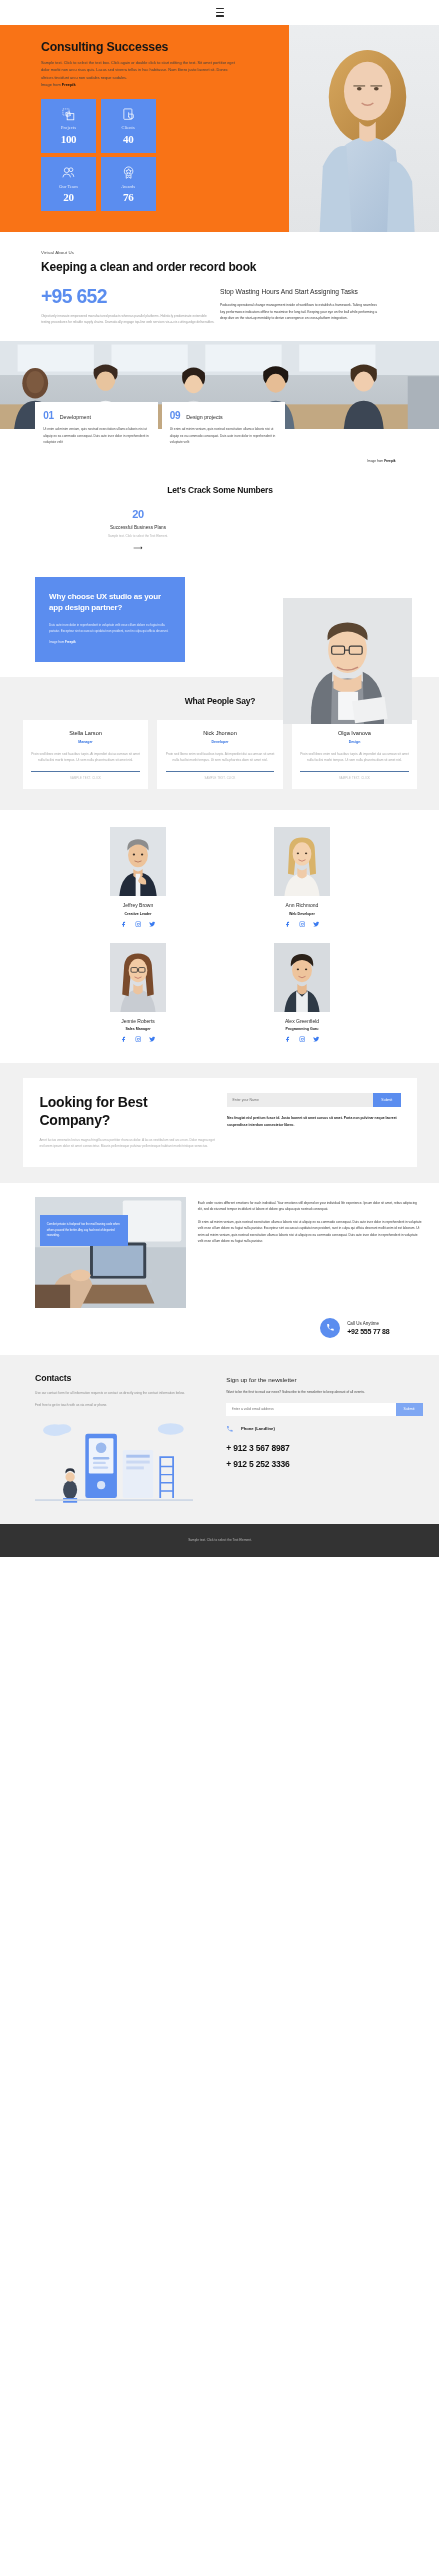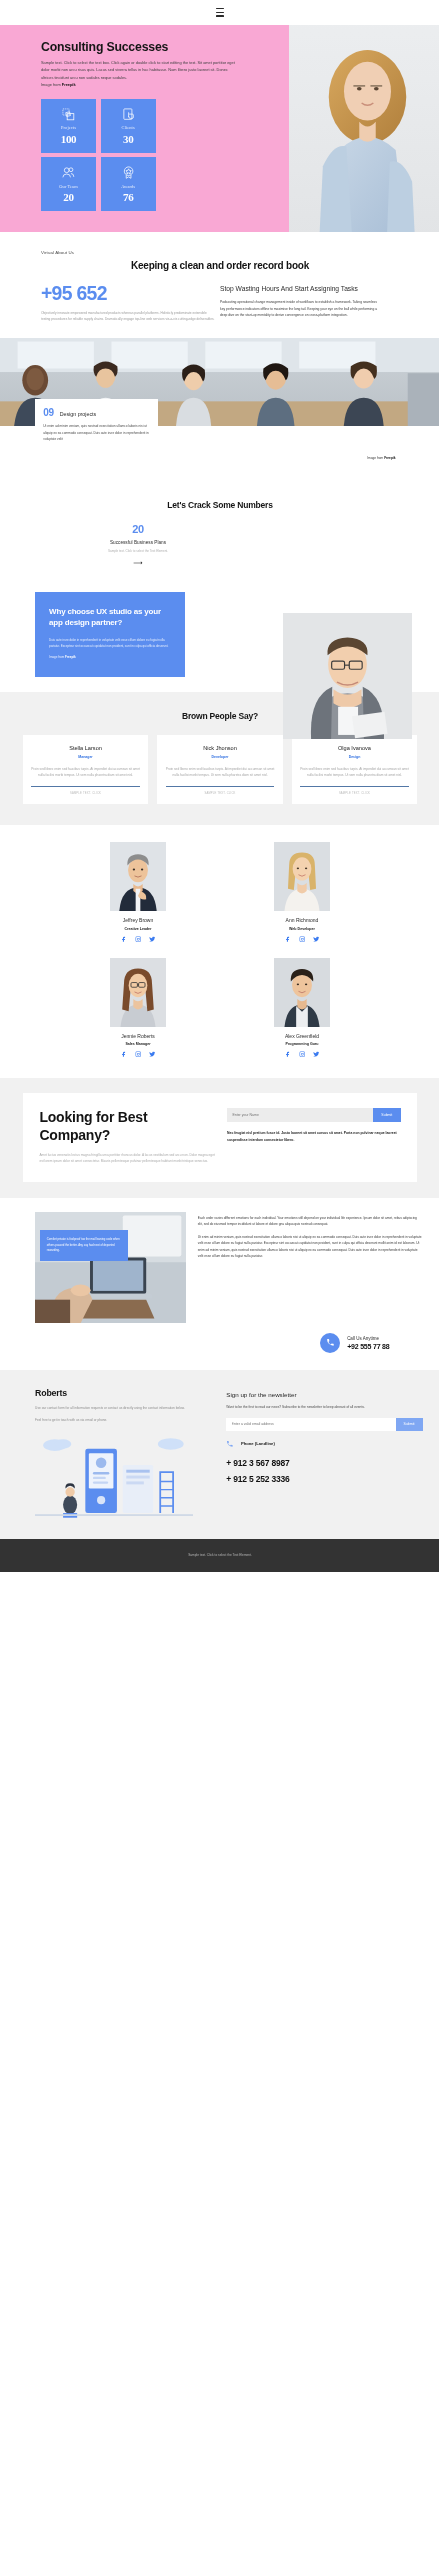--- a/index.html
+++ b/index.html
@@ -13,21 +13,21 @@
   .page { width: 440px; position: relative; overflow: hidden; }
 
   
   .topbar {
     height: 24.6px; background:#fff; display:flex; align-items:center; justify-content:center;
   }
   .burger { width: 13px; cursor:pointer; padding:2.3px; }
   .burger span { display:block; height:1.5px; background:#2b2b2b; margin:2.1px 0; border-radius:0.6px; }
 
   
-  .hero { position:relative; background:#f9a8d4; padding: 15.2px 0 21px; overflow:hidden; }
+  .hero { position:relative; background:#f97316; padding: 15.2px 0 21px; overflow:hidden; }
   .hero-inner { width: 405px; margin: 0 auto; position:relative; }
   .hero h1 {
     font-size: 12.3px; font-weight: 800; letter-spacing:-0.2px; color:#161616;
     margin-left: 23.5px; margin-bottom: 5.3px;
   }
   .hero p.lead {
     font-size: 3.9px; line-height: 1.85; color:#3f3f3f; width: 194px; margin-left:23.5px;
   }
   .hero p.lead b { color:#111; }
   .stats-grid {
@@ -45,21 +45,21 @@
 
   .hero-photo {
     position:absolute; right:-5.9px; top:-15.2px; width: 157px; height: 229px;
     overflow:hidden;
   }
 
   
   .about { background:#fff; padding: 17.6px 0 15.2px; }
   .about-inner { width: 405px; margin:0 auto; padding-left:23.5px; padding-right:23.5px; }
   .eyebrow { font-size:4.4px; color:#4a4a4a; margin-bottom:4.7px; letter-spacing:0.1px; }
-  .about h2 { font-size:10px; font-weight:700; color:#131313; letter-spacing:-0.2px; margin-bottom:13px;text-align:center; }
+  .about h2 { font-size:12px; font-weight:700; color:#131313; letter-spacing:-0.2px; margin-bottom:13px; }
   .about-cols { display:flex; gap: 3px; }
   .about-left { width: 176px; }
   .big-number { font-size:19.4px; font-weight:800; color:#5b8def; letter-spacing:-0.7px; line-height:1; margin-bottom:7px; }
   .about-left p { font-size:3.2px; line-height:2.0; color:#9b9b9b; }
   .about-right { width: 158px; }
   .about-right h3 { font-size:6.7px; font-weight:400; color:#2c2c2c; line-height:1.45; margin-bottom:5.9px; }
   .about-right p { font-size:3.3px; line-height:1.95; color:#3a3a3a; }
 
   
   .banner { position:relative; height: 88px; overflow:hidden; }
@@ -73,21 +73,21 @@
   }
   .feat-head { display:flex; align-items:baseline; gap:5.9px; margin-bottom:5.9px; }
   .feat-num { font-size:10px; font-weight:800; color:#5b8def; letter-spacing:-0.3px; }
   .feat-title { font-size:5.3px; color:#2a2a2a; font-weight:400; }
   .feat p { font-size:3.2px; line-height:1.95; color:#4a4a4a; }
   .credit { width:405px; margin:0 auto; text-align:right; font-size:3.2px; color:#3a3a3a; padding-right:27px; padding-top:3.5px;}
   .credit b { color:#111; }
 
   
   .numbers { background:#fff; padding: 17.6px 0 15.2px; }
-  .numbers h2 { text-align:center; font-size:8.5px; font-weight:800; color:#151515; letter-spacing:-0.2px; margin-bottom:13px;margin-top:18px; }
+  .numbers h2 { text-align:center; font-size:8.5px; font-weight:800; color:#151515; letter-spacing:-0.2px; margin-bottom:13px; }
   .num-grid { width: 328px; margin:0 auto; display:grid; grid-template-columns:1fr 1fr; gap: 15.2px 0; }
   .num-cell { text-align:center; }
   .num-val { font-size:11px; font-weight:800; color:#5b8def; letter-spacing:-0.3px; margin-bottom:4.7px; }
   .num-label { font-size:4.7px; color:#2f2f2f; margin-bottom:4.1px; }
   .num-sub { font-size:3px; color:#b0b0b0; margin-bottom:6.5px; }
   .num-arrow { font-size:6.5px; color:#111; line-height:1; }
 
   
   .ux { position:relative; padding: 10.6px 0 15.2px; background:#fff; }
   .ux-inner { width:405px; margin:0 auto; position:relative; padding-left:17.6px; }
@@ -253,21 +253,21 @@
           <div class="stat-value">100</div>
         </div>
         <div class="stat-card">
           <div class="stat-icon">
             <svg viewBox="0 0 32 32" fill="none" stroke="#fff" stroke-width="1.6">
               <rect x="6" y="4" width="17" height="22" rx="1.5"></rect>
               <path d="M16 12 v8 M16 20 q0 4 4 4 h4 q2 0 2 -3 v-4 q0 -2 -2 -2 h-6" stroke-linecap="round"></path>
             </svg>
           </div>
           <div class="stat-label">Clients</div>
-          <div class="stat-value">30</div>
+          <div class="stat-value">40</div>
         </div>
         <div class="stat-card">
           <div class="stat-icon">
             <svg viewBox="0 0 32 32" fill="none" stroke="#fff" stroke-width="1.6">
               <circle cx="12" cy="11" r="5"></circle>
                 <circle cx="21" cy="10" r="4"></circle>
               <path d="M4 26 q0 -7 8 -7 q8 0 8 7"></path>
                 <path d="M21 18 q6 0 6 7"></path>
             </svg>
           </div>
@@ -349,20 +349,27 @@
         </g>
         <rect x="695" y="60" width="55" height="90" fill="#aab2ba"></rect>
       </svg>
     </div>
   </section>
 
   <section class="features">
     <div class="features-inner">
       <div class="feat">
         <div class="feat-head">
+          <div class="feat-num">01</div>
+          <div class="feat-title">Development</div>
+        </div>
+        <p>Ut enim ad minim veniam, quis nostrud exercitation ullamco laboris nisi ut aliquip ex ea commodo consequat. Duis aute irure dolor in reprehenderit in voluptate velit</p>
+      </div>
+      <div class="feat">
+        <div class="feat-head">
           <div class="feat-num">09</div>
           <div class="feat-title">Design projects</div>
         </div>
         <p>Ut enim ad minim veniam, quis nostrud exercitation ullamco laboris nisi ut aliquip ex ea commodo consequat. Duis aute irure dolor in reprehenderit in voluptate velit</p>
       </div>
     </div>
     <div class="credit">
       <span>Image from </span><b>Freepik</b>
     </div>
   </section>
@@ -402,21 +409,21 @@
           <path d="M84 126 q-40 18 -36 89 l34 0 z" fill="#6d737b"></path>
           <path d="M136 126 q40 18 36 89 l-34 0 z" fill="#6d737b"></path>
           <rect x="94" y="160" width="34" height="48" fill="#f5f6f7"></rect>
           <rect x="120" y="172" width="56" height="38" fill="#f0f1f2" transform="rotate(-8 148 191)"></rect>
         </svg>
       </div>
     </div>
   </section>
 
   <section class="testi">
-    <h2>Brown People Say?</h2>
+    <h2>What People Say?</h2>
     <div class="testi-grid">
       <div class="tcard">
         <div class="tname">Stella Larson</div>
         <div class="trole">Manager</div>
         <div class="tquote">Proin sed libero enim sed faucibus turpis. At imperdiet dui accumsan sit amet nulla facilisi morbi tempus. Ut sem nulla pharetra diam sit amet nisl.</div>
         <div class="tline"></div>
         <div class="tmeta">SAMPLE TEXT. CLICK</div>
       </div>
       <div class="tcard">
         <div class="tname">Nick Jhonson</div>
@@ -633,21 +640,21 @@
       <div class="call-text">
         <div class="ct1">Call Us Anytime</div>
         <div class="ct2">+92 555 77 88</div>
       </div>
     </div>
   </section>
 
   <section class="contacts">
     <div class="contacts-inner">
       <div class="contacts-left">
-        <h2>Roberts</h2>
+        <h2>Contacts</h2>
         <p>Use our contact form for all information requests or contact us directly using the contact information below.</p>
         <p>Feel free to get in touch with us via email or phone.</p>
         <div class="contacts-illus">
           <svg class="px" viewBox="0 0 270 150" preserveAspectRatio="xMidYMid meet">
             <ellipse cx="34" cy="24" rx="20" ry="10" fill="#cfe0f8"></ellipse>
             <ellipse cx="48" cy="22" rx="14" ry="8" fill="#cfe0f8"></ellipse>
             <ellipse cx="232" cy="22" rx="22" ry="10" fill="#cfe0f8"></ellipse>
             <rect x="86" y="30" width="54" height="110" rx="4" fill="#5b8def"></rect>
             <rect x="92" y="38" width="42" height="60" rx="2" fill="#eef3fc"></rect>
             <circle cx="113" cy="54" r="9" fill="#9bb9ee"></circle>

